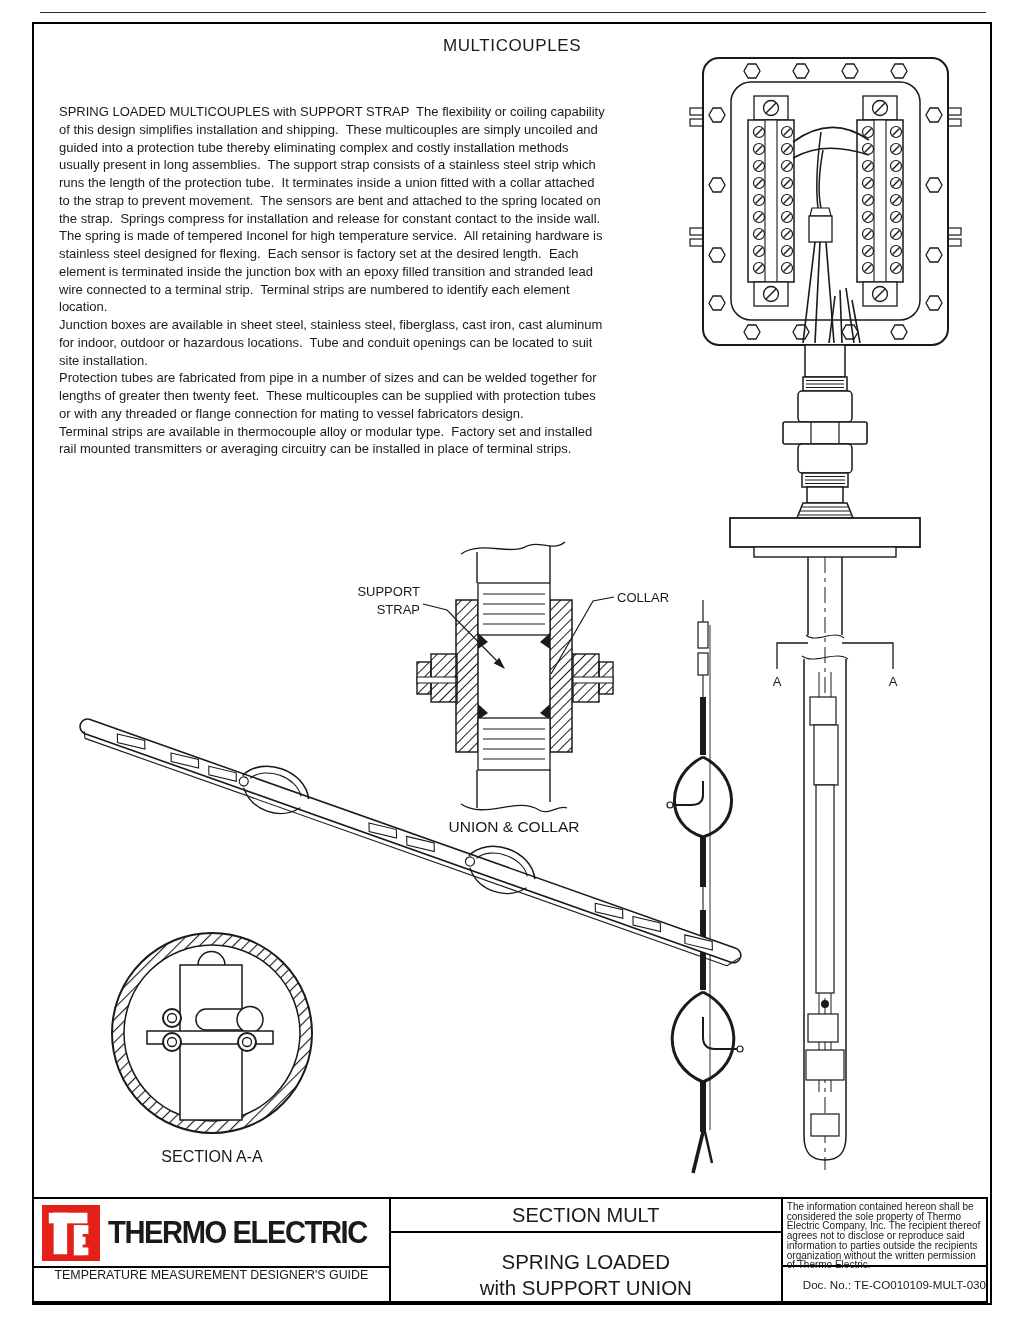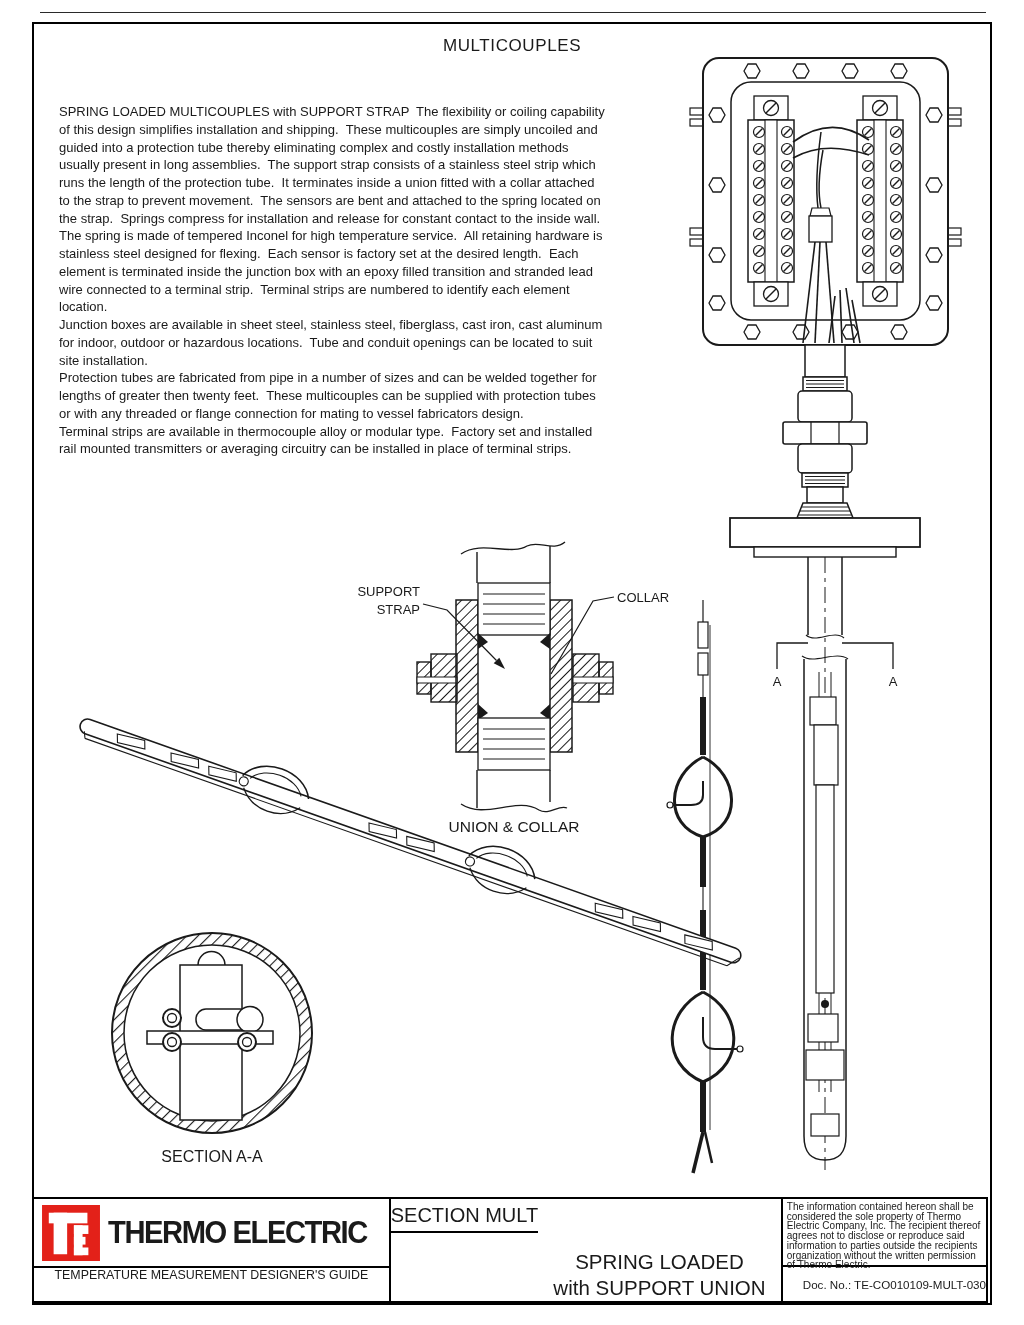--- a/index.html
+++ b/index.html
@@ -22,21 +22,21 @@
   .footer{position:absolute;left:32px;top:1197px;width:956px;height:106px;
           border:2.5px solid #000;box-sizing:border-box;display:flex;background:#fff;}
   .f-col{box-sizing:border-box;height:100%;}
   .f-left{width:364px;border-right:2.5px solid #000;display:flex;flex-direction:column;}
   .f-logo-row{height:69px;border-bottom:2.5px solid #000;display:flex;align-items:center;box-sizing:border-box;}
   .logo-box{width:58px;height:56px;margin-left:8px;flex:0 0 auto;}
   .brand{font-size:31px;font-weight:bold;letter-spacing:-1.5px;margin-left:8px;
          transform:scaleX(.94);transform-origin:left center;white-space:nowrap;}
   .f-tag-row{flex:1;display:flex;flex-direction:column;
              text-align:center;font-size:12.4px;line-height:15px;}
-  .f-mid{width:400px;border-right:2.5px solid #000;display:flex;flex-direction:row;}
+  .f-mid{width:400px;border-right:2.5px solid #000;display:flex;flex-direction:column;}
   .f-section{height:34px;border-bottom:2.5px solid #000;box-sizing:border-box;
              display:flex;align-items:center;justify-content:center;font-size:20px;}
   .f-product{flex:1;display:flex;flex-direction:column;align-items:center;justify-content:flex-end;
              font-size:20.5px;line-height:26px;}
   .f-right{flex:1;display:flex;flex-direction:column;}
   .f-legal{height:68px;border-bottom:2.5px solid #000;box-sizing:border-box;
            font-size:10px;line-height:9.7px;padding:3px 4px;}
   .f-doc{flex:1;display:flex;align-items:center;padding-left:20px;font-size:11.6px;white-space:nowrap;}
 </style>
 </head>

